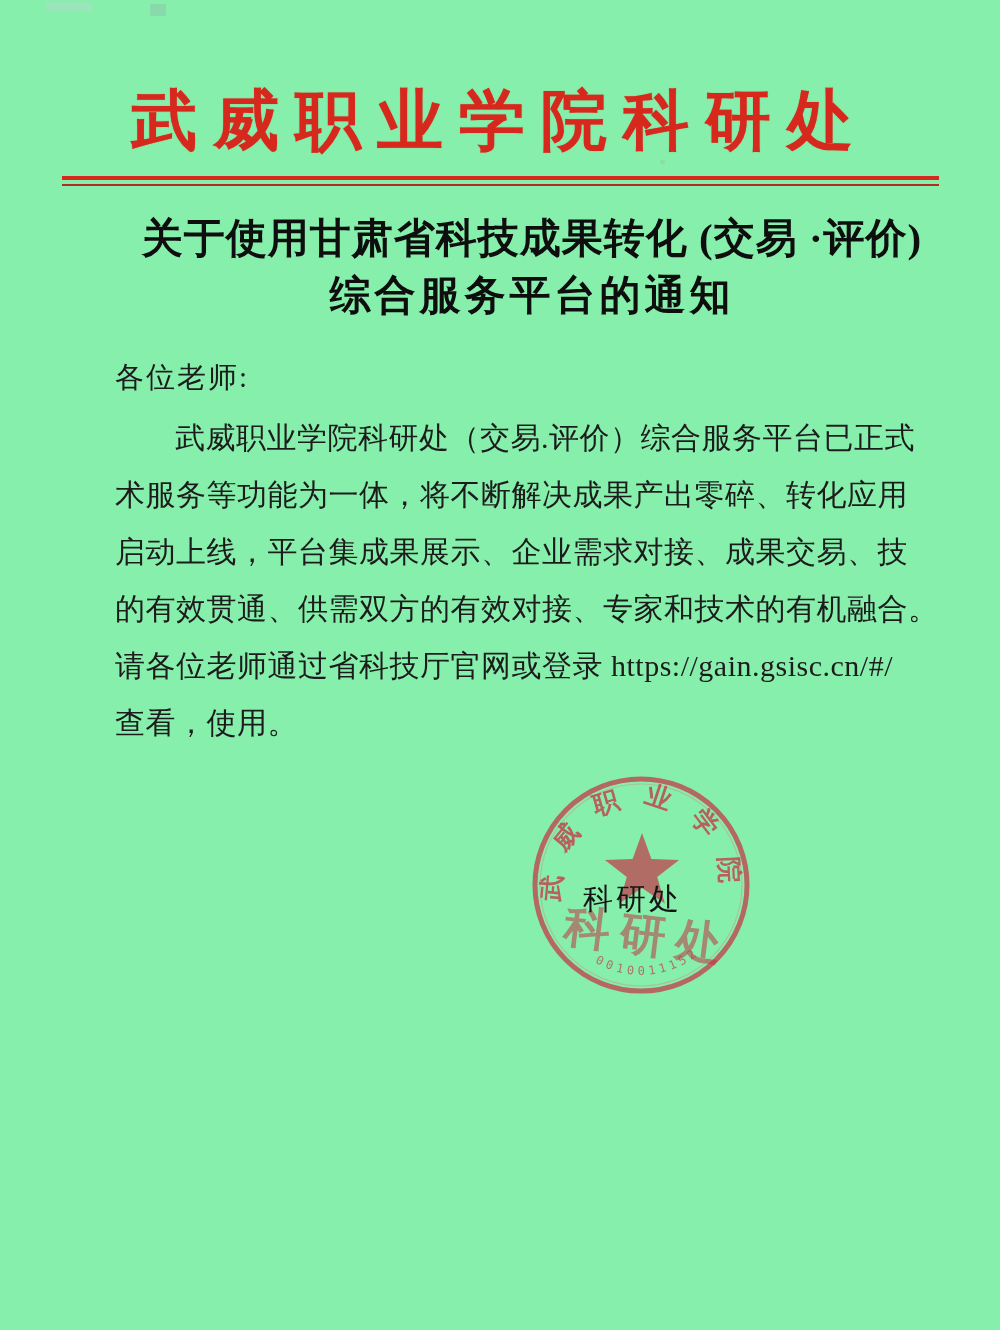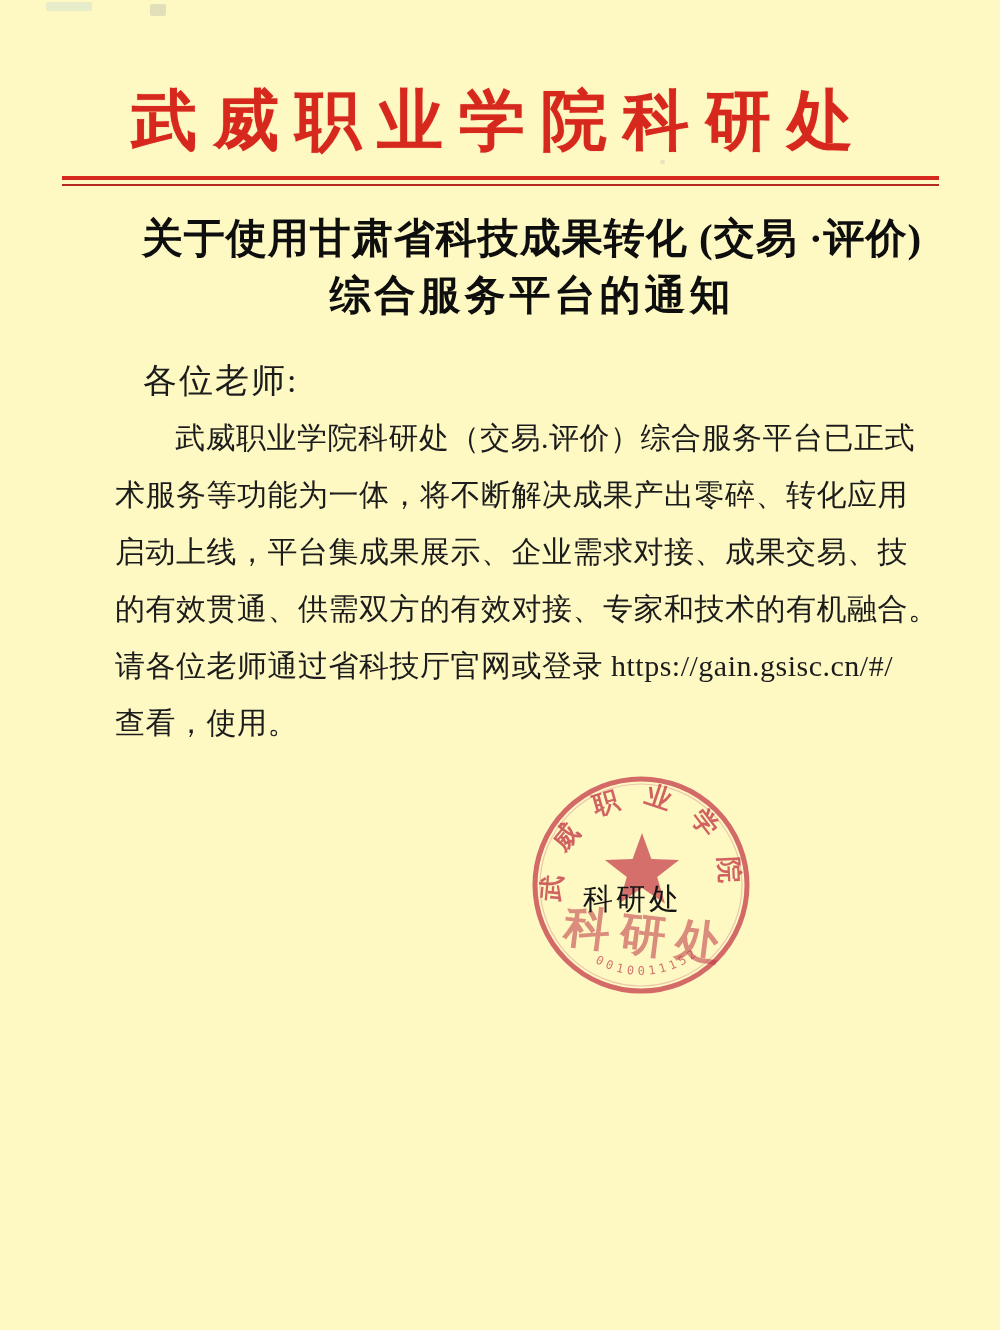--- a/index.html
+++ b/index.html
@@ -4,21 +4,21 @@
 <style>
   html, body { margin: 0; padding: 0; }
   body {
     width: 1000px; height: 1330px;
     background: #f2f2f2;
     font-family: "Liberation Serif", "DejaVu Serif", serif;
   }
   .page {
     position: relative;
     width: 1000px; height: 1330px;
-    background: #fef9c3;
+    background: #86efac;
     overflow: hidden;
   }
   
   .speck { position: absolute; background: rgba(140,155,160,0.22); border-radius: 2px; }
   .speck.s1 { left: 46px; top: 2px;  width: 46px; height: 9px;  background: rgba(190,215,215,0.35); }
   .speck.s2 { left: 150px; top: 4px; width: 16px; height: 12px; background: rgba(150,160,165,0.28); }
   .speck.s3 { left: 660px; top: 160px; width: 5px; height: 4px; }
 
   
   .letterhead {
@@ -41,21 +41,21 @@
     font-weight: bold; font-size: 41px; line-height: 57px;
     letter-spacing: 1px;
     white-space: nowrap;
     margin-left: 32px;
   }
   .doc-title .line2 { letter-spacing: 4px; }
 
   
   .salutation {
     position: absolute; left: 115px; top: 358px;
-    font-size: 34px; color: #1c1c1c; letter-spacing: 2px; margin-left: 28px;
+    font-size: 29px; color: #1c1c1c; letter-spacing: 2px;
   }
   .body-text {
     position: absolute; left: 115px; top: 412px; width: 772px;
     font-size: 30px; color: #1c1c1c;
   }
   .body-line {
     height: 57px; line-height: 52px;
     text-align: justify; text-align-last: justify;
     letter-spacing: 0.5px;
     white-space: nowrap;

